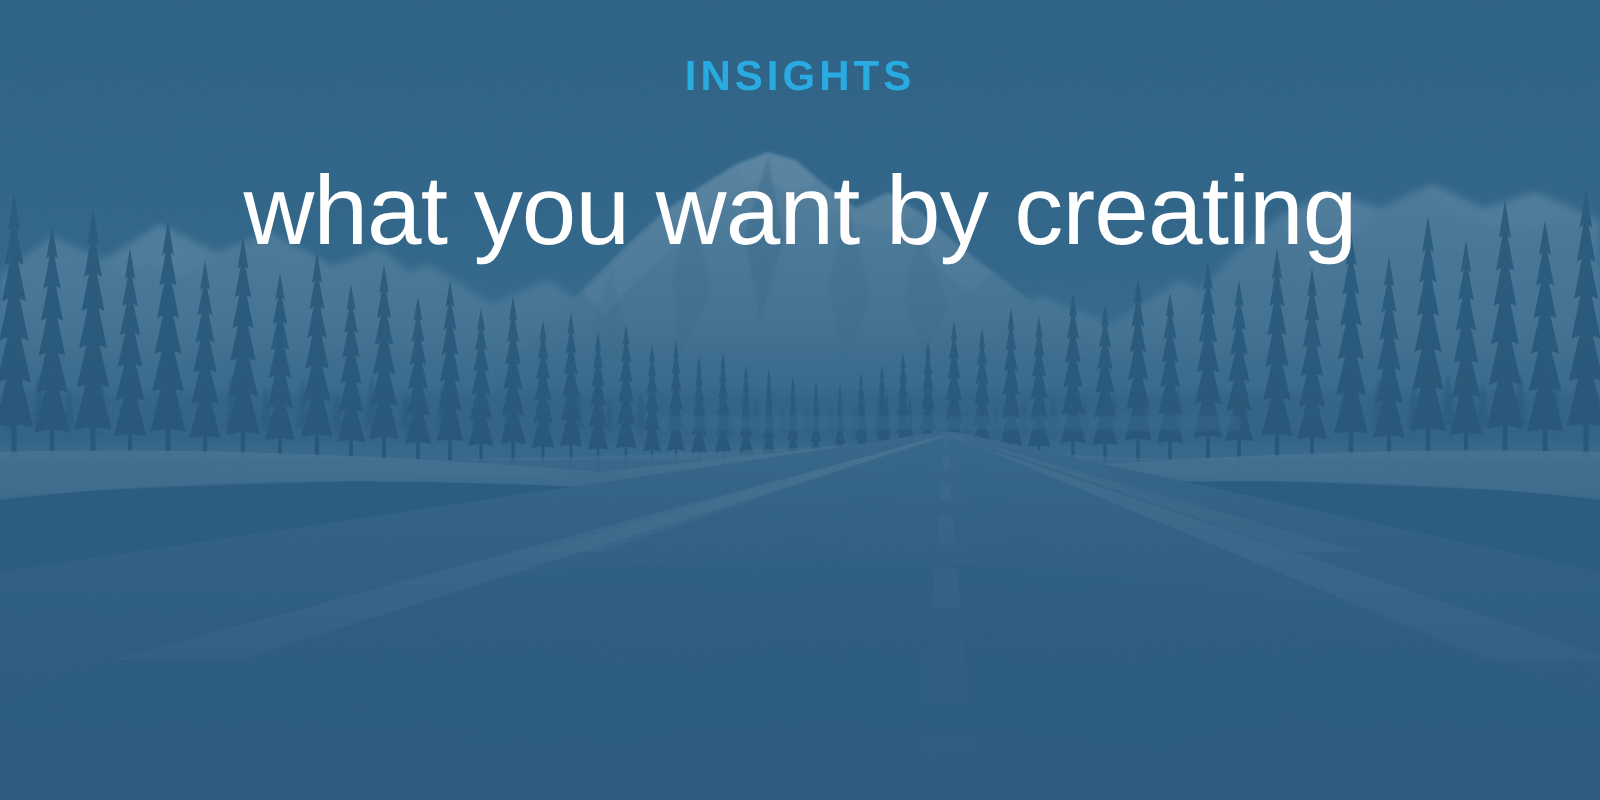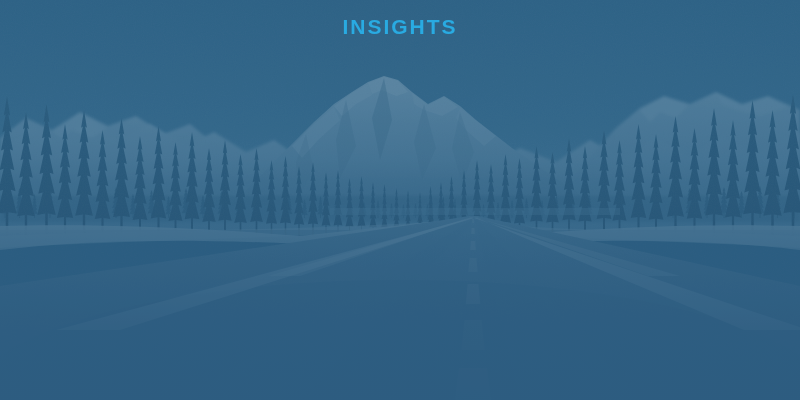--- a/index.html
+++ b/index.html
@@ -31,21 +31,21 @@
     background:rgba(43,93,128,0.30);
   }
 
   
   #grain { position:absolute; inset:0; opacity:.22; }
 
   
   #content {
     position:absolute; inset:0;
     display:flex; flex-direction:column; align-items:center;
-    padding-top:16px;
+    padding-top:28px;
   }
 
   #eyebrow {
     color:#29abe2;
     font-size:21px;
     font-weight:bold;
     letter-spacing:2.0px;
     line-height:1;
     text-align:center;
     -webkit-font-smoothing:antialiased;
@@ -347,16 +347,17 @@
   </svg>
 
   <div id="overlay"></div>
   <div id="overlay2"></div>
 
   <div id="content">
 
     <div id="eyebrow">INSIGHTS</div>
 
     <div id="headline">
+      <span class="ln">what you want by creating</span>
     </div>
 
   </div>
 </div>
 
 </body></html>

